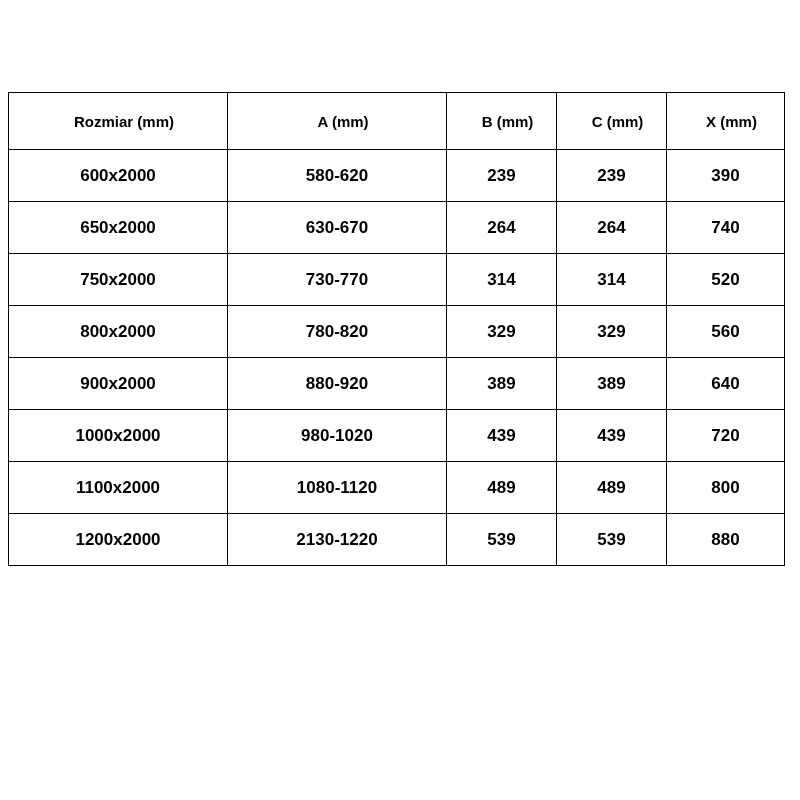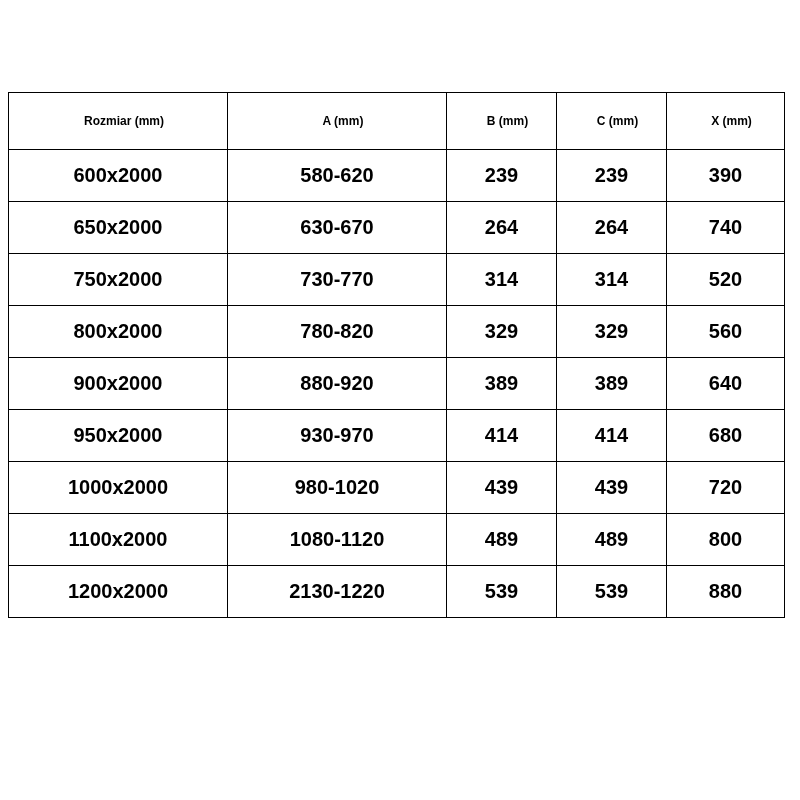--- a/index.html
+++ b/index.html
@@ -29,27 +29,27 @@
     border-collapse: collapse;
     width: 776px;
     table-layout: fixed;
   }
   table.size-table td,
   table.size-table th {
     border: 1px solid #000000;
     text-align: center;
     vertical-align: middle;
     font-weight: bold;
-    font-size: 20px;
+    font-size: 17px;
     padding: 0;
     height: 51px;
     color: #000000;
   }
   table.size-table thead th {
-    font-size: 12px;
+    font-size: 15px;
     height: 56px;
     padding-left: 12px;
   }
   col.c-size  { width: 219px; }
   col.c-a     { width: 219px; }
   col.c-b     { width: 110px; }
   col.c-c     { width: 110px; }
   col.c-x     { width: 118px; }
 </style>
 </head>
@@ -104,27 +104,20 @@
           <td>560</td>
         </tr>
         <tr>
           <td>900x2000</td>
           <td>880-920</td>
           <td>389</td>
           <td>389</td>
           <td>640</td>
         </tr>
         <tr>
-          <td>950x2000</td>
-          <td>930-970</td>
-          <td>414</td>
-          <td>414</td>
-          <td>680</td>
-        </tr>
-        <tr>
           <td>1000x2000</td>
           <td>980-1020</td>
           <td>439</td>
           <td>439</td>
           <td>720</td>
         </tr>
         <tr>
           <td>1100x2000</td>
           <td>1080-1120</td>
           <td>489</td>

